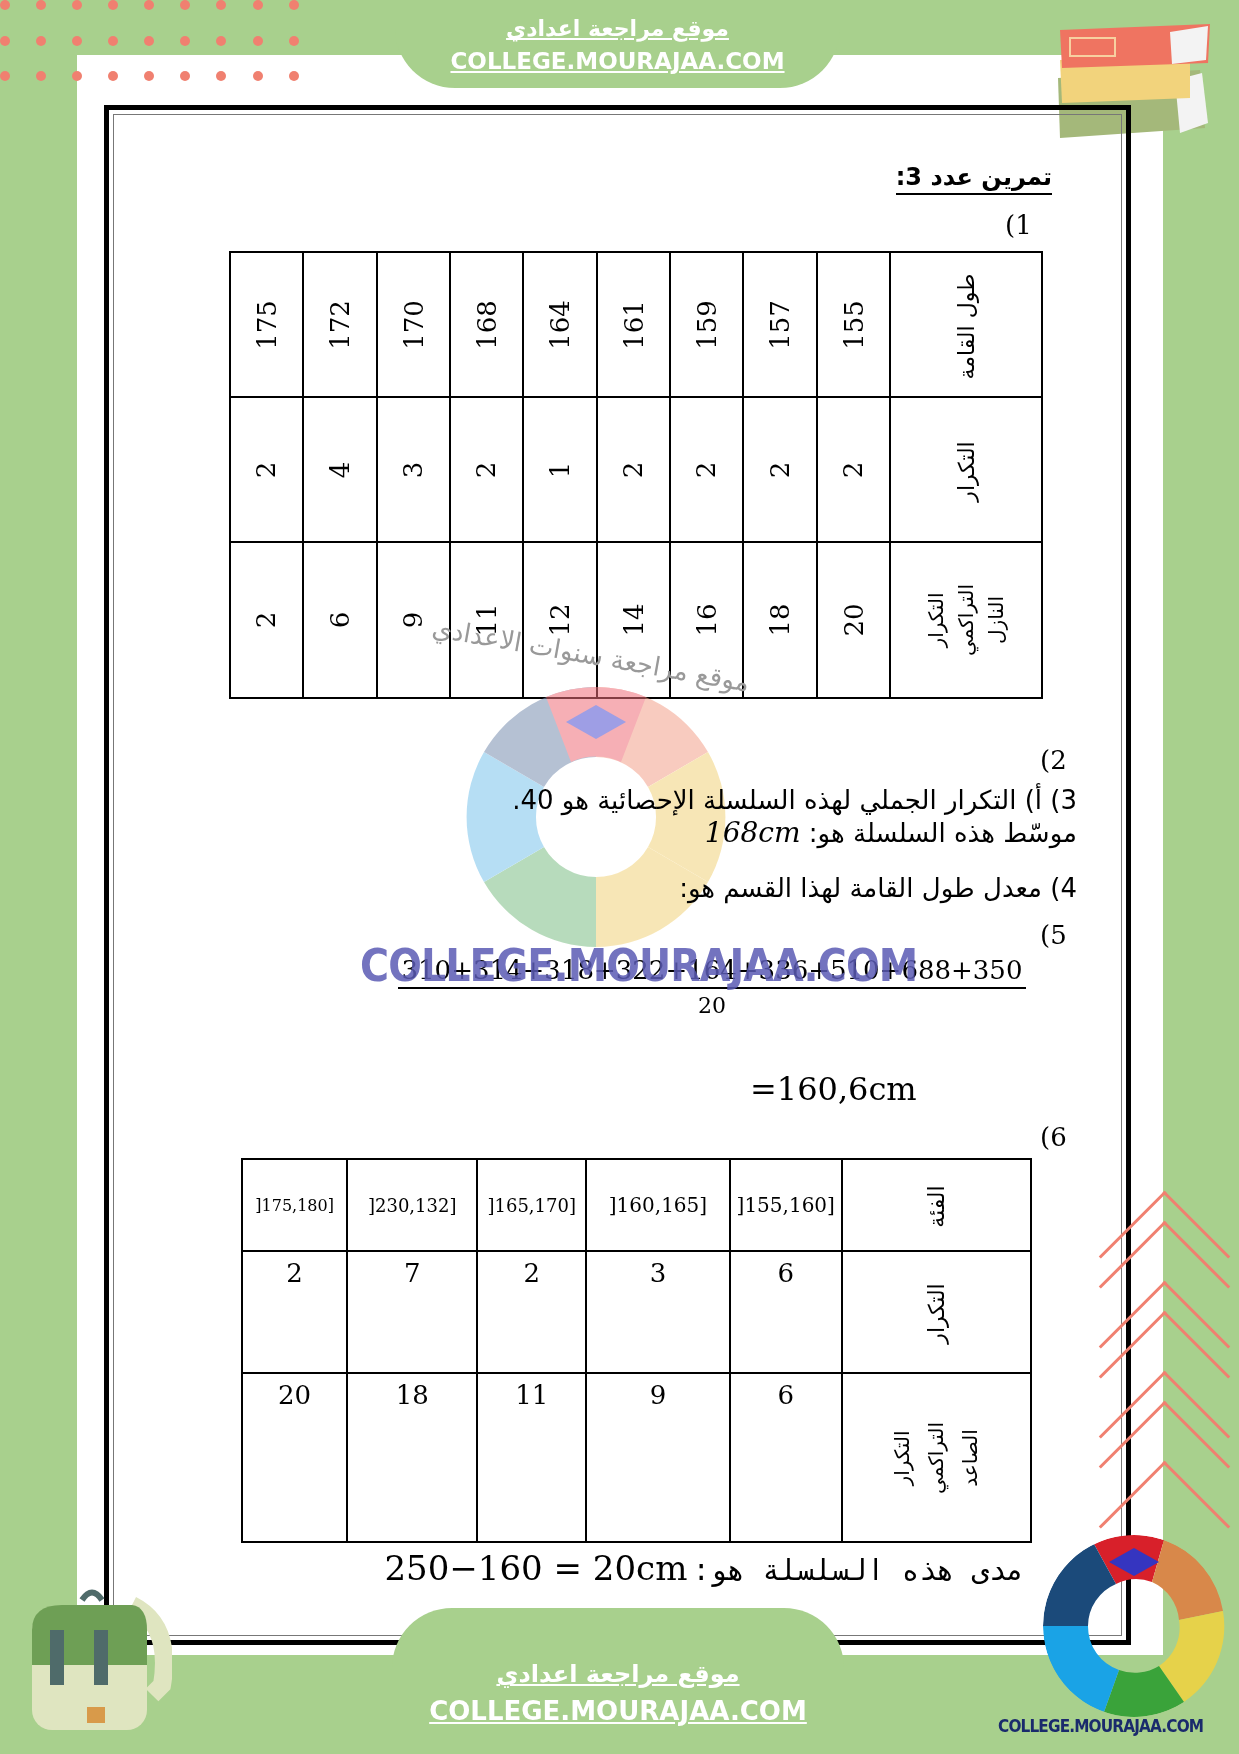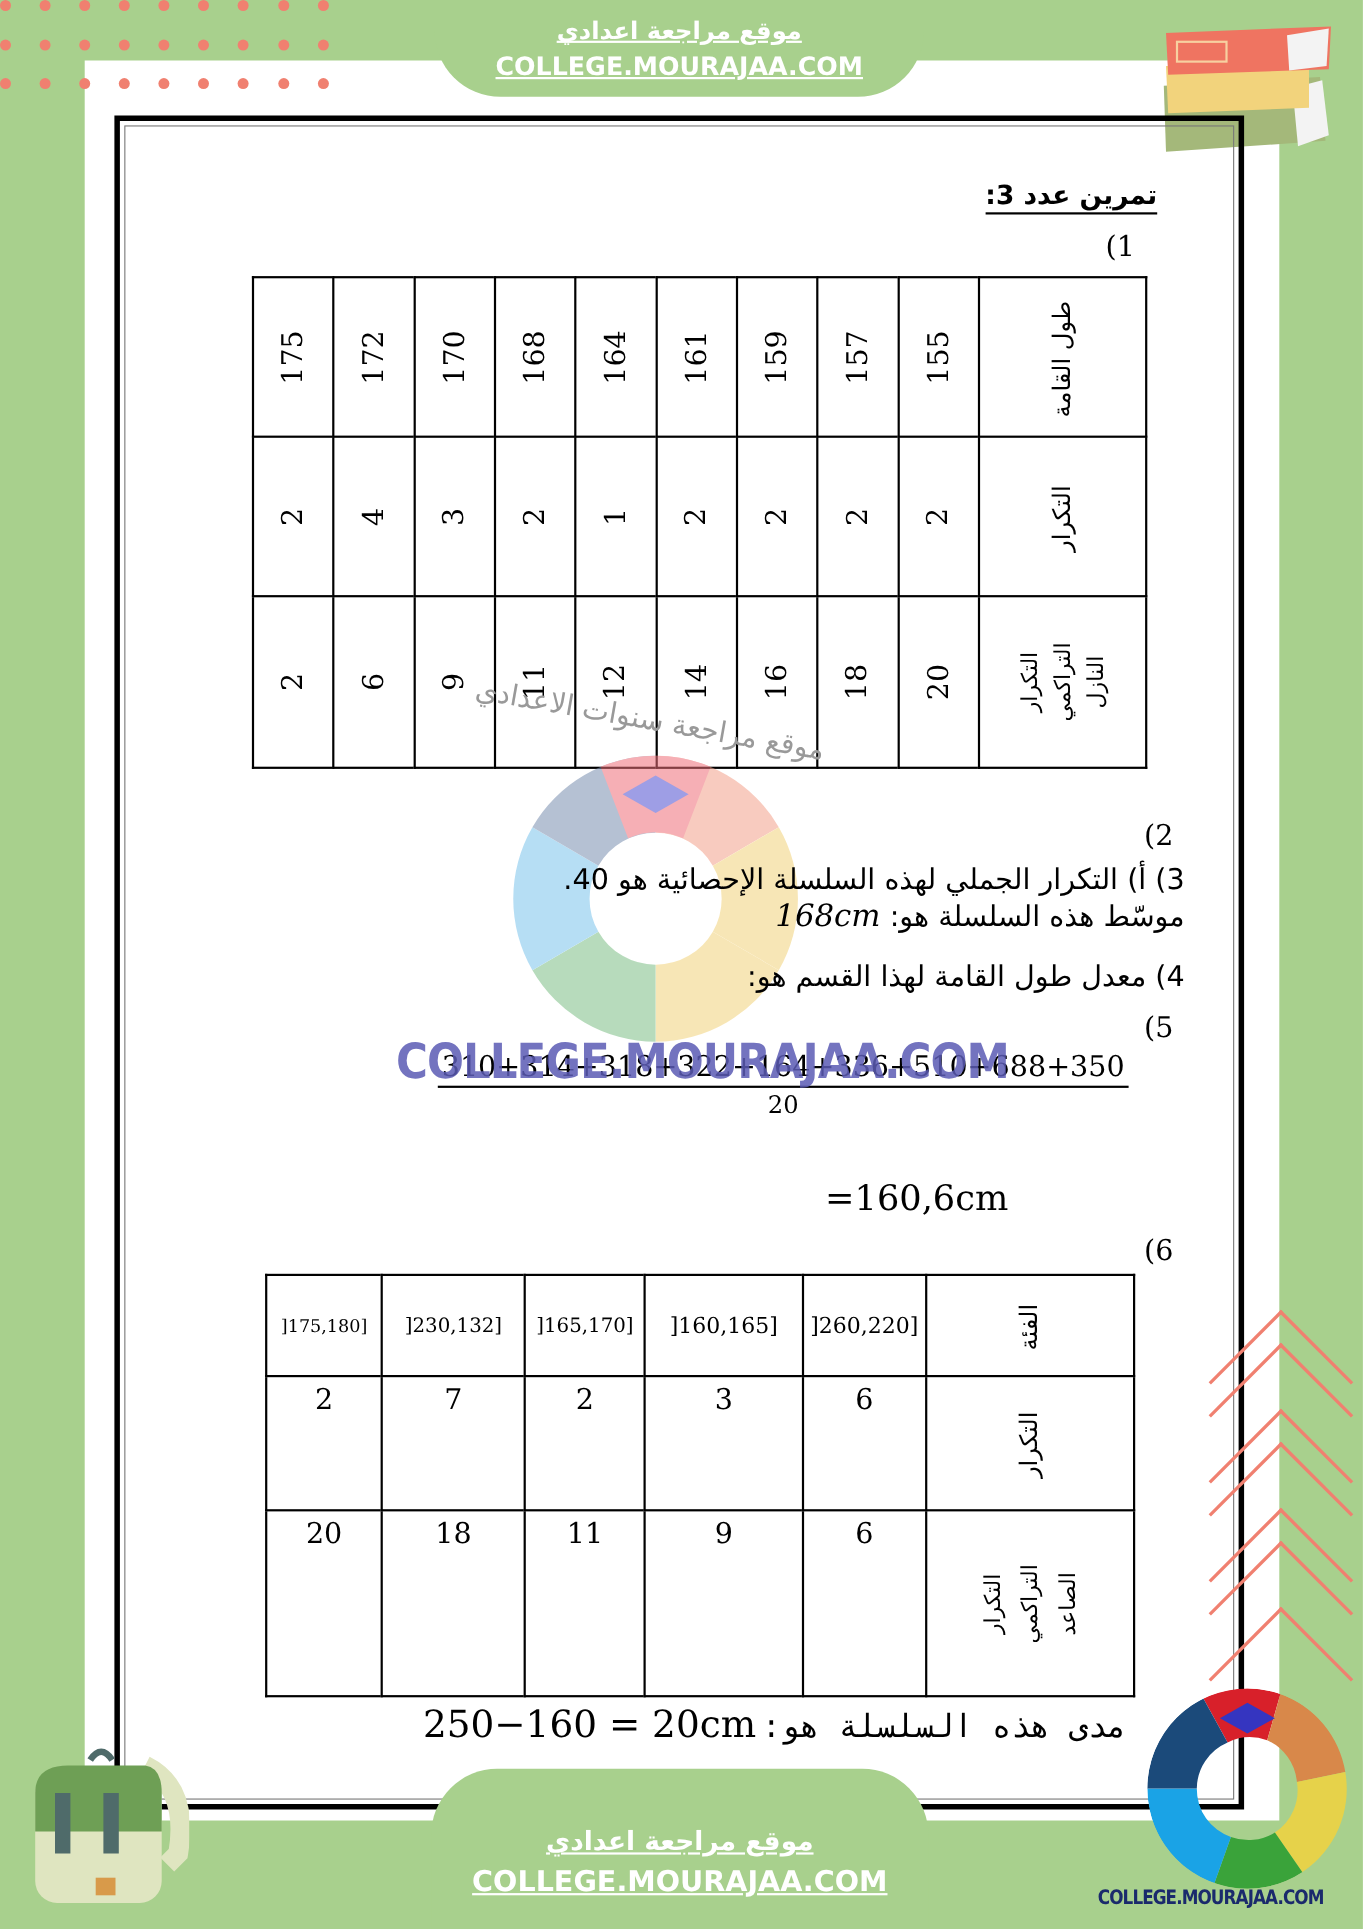--- a/index.html
+++ b/index.html
@@ -153,21 +153,21 @@
 </div>
 <div class="wm-text">COLLEGE.MOURAJAA.COM</div>
 <div class="math" style="position:absolute;left:750px;top:1070px;font-size:32px;font-style:normal">=160,6cm</div>
 
 <div class="num-label" style="left:1040px;top:1122px">(6</div>
 
 <table class="t" style="left:241px;top:1158px;width:791px;height:383px;direction:rtl">
   <tbody>
       <tr style="height:92px">
     <td style="width:196px"><span class="rot hdr">الفئة</span></td>
-    <td style="width:112px;font-size:20px"><span>[260,220[</span></td>
+    <td style="width:112px;font-size:20px"><span>[155,160[</span></td>
     <td style="width:148px;font-size:20px"><span>[160,165[</span></td>
     <td style="width:110px;font-size:18px"><span>[165,170[</span></td>
     <td style="width:134px;font-size:18px"><span>[230,132[</span></td>
     <td style="width:107px;font-size:16px"><span>[175,180[</span></td>
   </tr>
   <tr style="height:122px">
     <td><span class="rot hdr">التكرار</span></td>
     <td style="vertical-align:top;padding-top:6px"><span>6</span></td>
     <td style="vertical-align:top;padding-top:6px"><span>3</span></td>
     <td style="vertical-align:top;padding-top:6px"><span>2</span></td>

